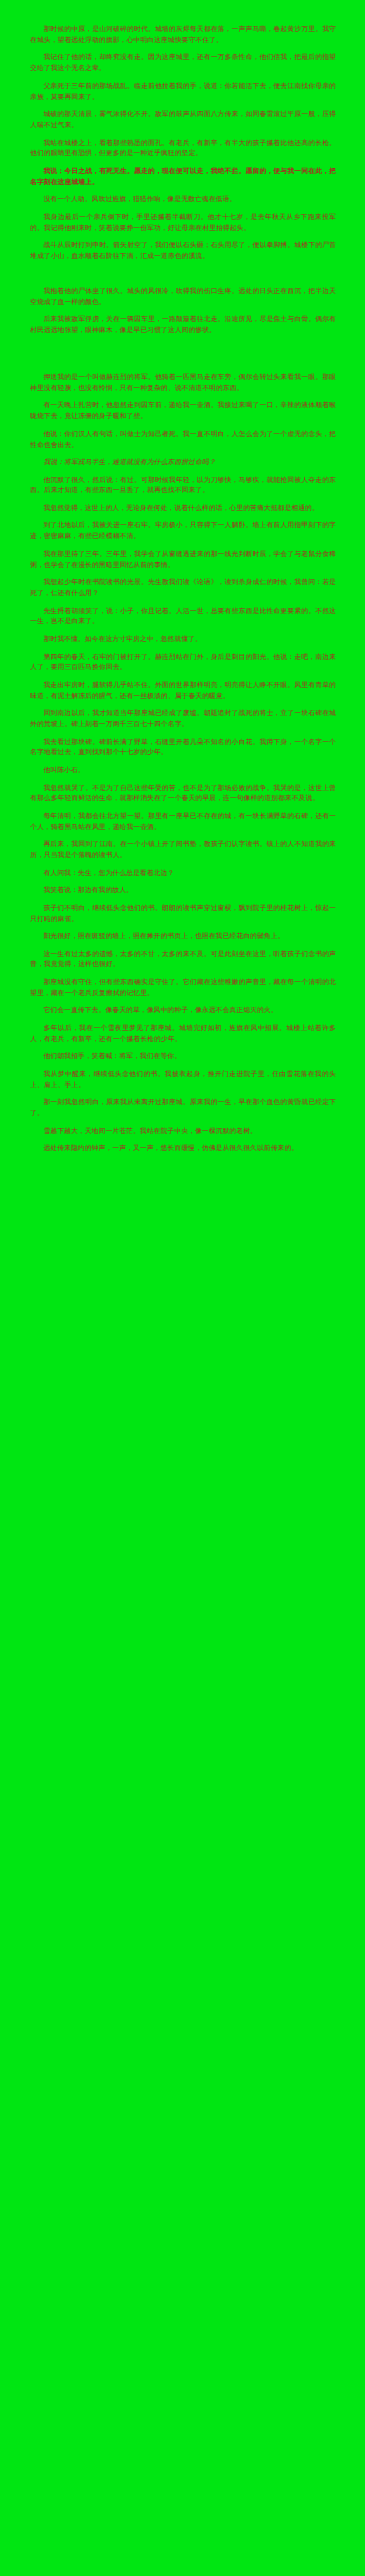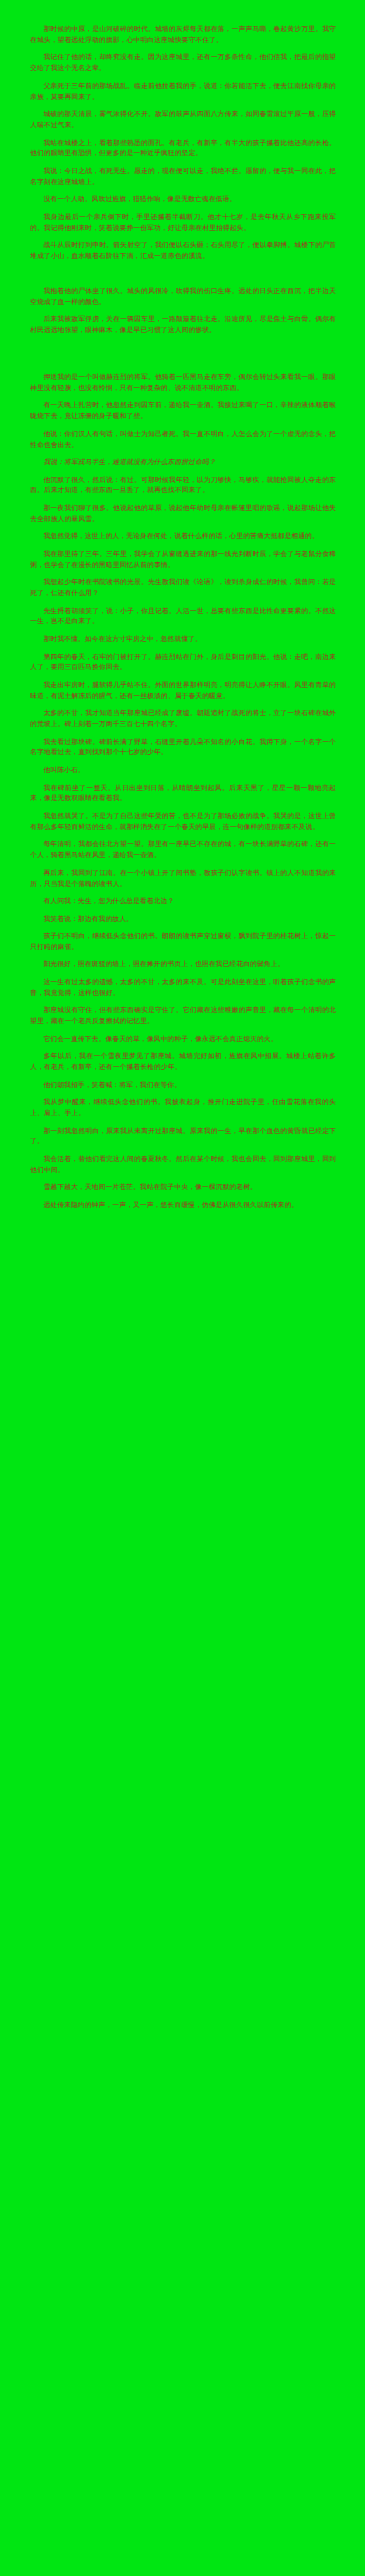--- a/index.html
+++ b/index.html
@@ -33,55 +33,53 @@
 </head>
 <body>
 
 <div id="page" style="background: rgb(0, 230, 18);">
   <div id="content">
       <p class="para" style="color: rgb(178, 34, 34);">那时候的中原，是山河破碎的时代。城墙的灰烬每天都在落，一声声马嘶，卷起黄沙万里。我守在城头，望着远处浮动的旗影，心中明白这座城快要守不住了。</p>
       <p class="para" style="color: rgb(178, 34, 34);">我记住了他的话，却终究没有走。因为这座城里，还有一万多条性命，他们信我，把最后的指望交给了我这个无名之辈。</p>
       <p class="para" style="color: rgb(178, 34, 34);">父亲死于三年前的那场战乱。临走前他拉着我的手，说道：你若能活下去，便去江南找你母亲的亲族，莫要再回来了。</p>
       <p class="para" style="color: rgb(178, 34, 34);">城破的那天清晨，雾气浓得化不开。敌军的鼓声从四面八方传来，如同春雷滚过平原一般，压得人喘不过气来。</p>
       <p class="para" style="color: rgb(178, 34, 34);">我站在城楼之上，看着那些熟悉的面孔。有老兵，有新卒，有半大的孩子攥着比他还高的长枪。他们的眼睛里有恐惧，但更多的是一种近乎疯狂的坚定。</p>
-      <p class="para" style="color: rgb(178, 34, 34);">我说：今日之战，有死无生。愿走的，现在便可以走，我绝不拦。愿留的，便与我一同在此，把名字刻在这座城墙上。</p>
+      <p class="para" style="color: rgb(178, 34, 34); font-weight: bold;">我说：今日之战，有死无生。愿走的，现在便可以走，我绝不拦。愿留的，便与我一同在此，把名字刻在这座城墙上。</p>
       <p class="para" style="color: rgb(178, 34, 34);">没有一个人动。风吹过旌旗，猎猎作响，像是无数亡魂在低语。</p>
       <p class="para" style="color: rgb(178, 34, 34);">我身边最后一个亲兵倒下时，手里还攥着半截断刀。他才十七岁，是去年秋天从乡下跑来投军的。我记得他刚来时，笑着说要挣一份军功，好让母亲在村里抬得起头。</p>
       <p class="para" style="color: rgb(178, 34, 34);">战斗从辰时打到申时。箭矢射空了，我们便以石头砸；石头用尽了，便以拳脚搏。城楼下的尸首堆成了小山，血水顺着石阶往下淌，汇成一道赤色的溪流。</p>
       <p class="para" style="color: rgb(178, 34, 34); margin-top: 24px;">我抱着他的尸体坐了很久。城头的风很冷，吹得我的伤口生疼。远处的日头正在西沉，把半边天空烧成了血一样的颜色。</p>
       <p class="para" style="color: rgb(178, 34, 34);">后来我被敌军俘虏，关在一辆囚车里，一路颠簸着往北走。沿途所见，尽是焦土与白骨。偶尔有村民远远地张望，眼神麻木，像是早已习惯了这人间的惨状。</p>
       <p class="para" style="color: rgb(178, 34, 34); margin-top: 36px;">押送我的是一个叫做赫连烈的将军。他骑着一匹黑马走在车旁，偶尔会转过头来看我一眼。那眼神里没有轻蔑，也没有怜悯，只有一种复杂的、说不清道不明的东西。</p>
       <p class="para" style="color: rgb(178, 34, 34);">有一天晚上扎营时，他忽然走到囚车前，递给我一壶酒。我接过来喝了一口，辛辣的液体顺着喉咙烧下去，竟让冻僵的身子暖和了些。</p>
       <p class="para" style="color: rgb(178, 34, 34);">他说：你们汉人有句话，叫做士为知己者死。我一直不明白，人怎么会为了一个虚无的念头，把性命也舍出去。</p>
       <p class="para" style="color: rgb(178, 34, 34); font-style: italic;">我说：将军戎马半生，难道就没有为什么东西拼过命吗？</p>
       <p class="para" style="color: rgb(178, 34, 34); font-family: Liberation Serif, serif;">他沉默了很久，然后说：有过。可那时候我年轻，以为刀够快，马够疾，就能抢回被人夺走的东西。后来才知道，有些东西一旦丢了，就再也找不回来了。</p>
-      <p class="para" style="color: rgb(178, 34, 34);">那一夜我们聊了很多。他说起他的草原，说起他年幼时母亲在帐篷里唱的歌谣，说起那场让他失去全部族人的暴风雪。</p>
       <p class="para" style="color: rgb(178, 34, 34);">我忽然觉得，这世上的人，无论身在何处，说着什么样的话，心里的苦痛大抵都是相通的。</p>
+      <p class="para" style="color: rgb(178, 34, 34);">到了北地以后，我被关进一座石牢。牢房极小，只容得下一人躺卧。墙上有前人用指甲刻下的字迹，密密麻麻，有些已经模糊不清。</p>
       <p class="para" style="color: rgb(178, 34, 34);">我在那里待了三年。三年里，我学会了从窗缝透进来的那一线光判断时辰，学会了与老鼠分食稀粥，也学会了在漫长的黑暗里回忆从前的事情。</p>
       <p class="para" style="color: rgb(178, 34, 34);">我想起少年时在书院读书的光景。先生教我们读《论语》，读到杀身成仁的时候，我曾问：若是死了，仁还有什么用？</p>
       <p class="para" style="color: rgb(178, 34, 34);">先生捋着胡须笑了，说：小子，你且记着。人活一世，总要有些东西是比性命更要紧的。不然这一生，岂不是白来了。</p>
       <p class="para" style="color: rgb(178, 34, 34);">那时我不懂。如今在这方寸牢房之中，忽然就懂了。</p>
       <p class="para" style="color: rgb(178, 34, 34);">第四年的春天，石牢的门被打开了。赫连烈站在门外，身后是刺目的阳光。他说：走吧，南边来人了，要用三百匹马换你回去。</p>
       <p class="para" style="color: rgb(178, 34, 34);">我走出牢房时，腿软得几乎站不住。外面的世界那样明亮，明亮得让人睁不开眼。风里有青草的味道，有泥土解冻后的腥气，还有一丝极淡的、属于春天的暖意。</p>
-      <p class="para" style="color: rgb(178, 34, 34);">太多的不甘，我才知道当年那座城已经成了废墟。朝廷追封了战死的将士，立了一块石碑在城外的荒坡上。碑上刻着一万两千三百七十四个名字。</p>
+      <p class="para" style="color: rgb(178, 34, 34);">回到南边以后，我才知道当年那座城已经成了废墟。朝廷追封了战死的将士，立了一块石碑在城外的荒坡上。碑上刻着一万两千三百七十四个名字。</p>
       <p class="para" style="color: rgb(178, 34, 34);">我去看过那块碑。碑前长满了野草，石缝里开着几朵不知名的小白花。我蹲下身，一个名字一个名字地看过去，直到找到那个十七岁的少年。</p>
       <p class="para" style="color: rgb(178, 34, 34);">他叫陈小石。</p>
-      <p class="para" style="color: rgb(178, 34, 34);">我在碑前坐了一整天。从日出坐到日落，从晴朗坐到起风。后来天黑了，星星一颗一颗地亮起来，像是无数双眼睛在看着我。</p>
       <p class="para" style="color: rgb(178, 34, 34);">我忽然就哭了。不是为了自己这些年受的苦，也不是为了那场必败的战争。我哭的是，这世上曾有那么多年轻而鲜活的生命，就那样消失在了一个春天的早晨，连一句像样的道别都来不及说。</p>
       <p class="para" style="color: rgb(178, 34, 34);">每年清明，我都会往北方望一望。那里有一座早已不存在的城，有一块长满野草的石碑，还有一个人，骑着黑马站在风里，递给我一壶酒。</p>
       <p class="para" style="color: rgb(178, 34, 34);">再后来，我回到了江南。在一个小镇上开了间书塾，教孩子们认字读书。镇上的人不知道我的来历，只当我是个落魄的读书人。</p>
       <p class="para" style="color: rgb(178, 34, 34);">有人问我：先生，您为什么总是看着北边？</p>
       <p class="para" style="color: rgb(178, 34, 34);">我笑着说：那边有我的故人。</p>
       <p class="para" style="color: rgb(178, 34, 34);">孩子们不明白，继续低头念他们的书。朗朗的读书声穿过窗棂，飘到院子里的桂花树上，惊起一只打盹的麻雀。</p>
       <p class="para" style="color: rgb(178, 34, 34);">阳光很好，照在斑驳的墙上，照在摊开的书页上，也照在我已经花白的鬓角上。</p>
       <p class="para" style="color: rgb(178, 34, 34);">这一生有过太多的遗憾，太多的不甘，太多的来不及。可是此刻坐在这里，听着孩子们念书的声音，我竟觉得，这样也很好。</p>
       <p class="para" style="color: rgb(178, 34, 34);">那座城没有守住，但有些东西确实是守住了。它们藏在这些稚嫩的声音里，藏在每一个清明的北望里，藏在一个老兵反复擦拭的记忆里。</p>
       <p class="para" style="color: rgb(178, 34, 34);">它们会一直传下去。像春天的草，像风中的种子，像永远不会真正熄灭的火。</p>
       <p class="para" style="color: rgb(178, 34, 34);">多年以后，我在一个雪夜里梦见了那座城。城墙完好如初，旌旗在风中招展。城楼上站着许多人，有老兵，有新卒，还有一个攥着长枪的少年。</p>
       <p class="para" style="color: rgb(178, 34, 34);">他们朝我招手，笑着喊：将军，我们在等你。</p>
       <p class="para" style="color: rgb(178, 34, 34);">我从梦中醒来，继续低头念他们的书。我披衣起身，推开门走进院子里，任由雪花落在我的头上、肩上、手上。</p>
       <p class="para" style="color: rgb(178, 34, 34);">那一刻我忽然明白，原来我从未离开过那座城。原来我的一生，早在那个血色的黄昏就已经定下了。</p>
-      <p class="para" style="color: rgb(178, 34, 34);">我会活着，替他们看完这人间的春夏秋冬。然后在某个时候，我也会回去，回到那座城里，回到他们中间。</p>
       <p class="para" style="color: rgb(178, 34, 34);">雪越下越大，天地间一片苍茫。我站在院子中央，像一棵沉默的老树。</p>
       <p class="para" style="color: rgb(178, 34, 34);">远处传来隐约的钟声，一声，又一声，悠长而缓慢，仿佛是从很久很久以前传来的。</p>
     </div>
 </div>
 
 
 </body></html>

